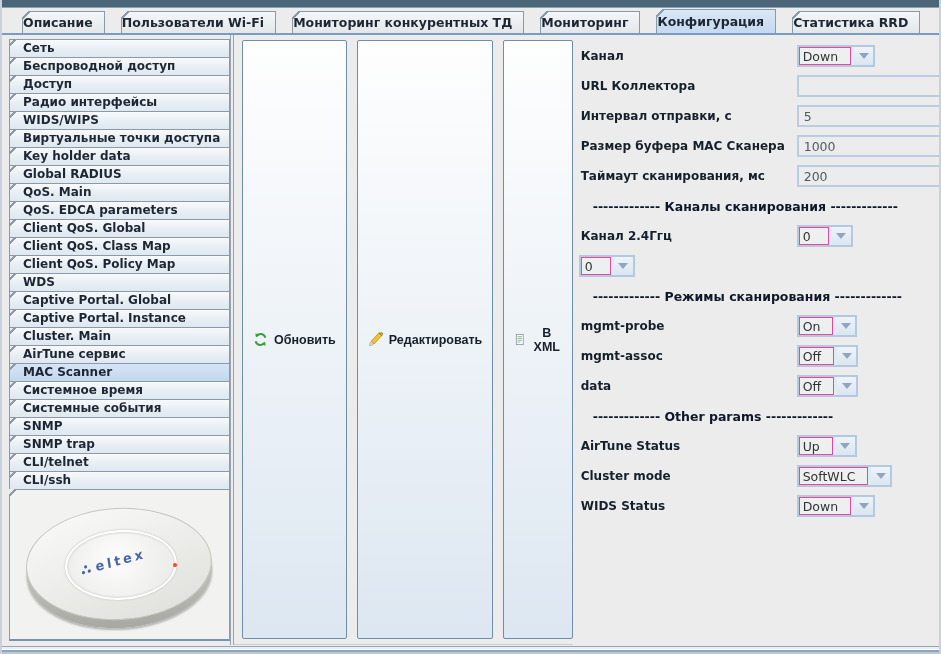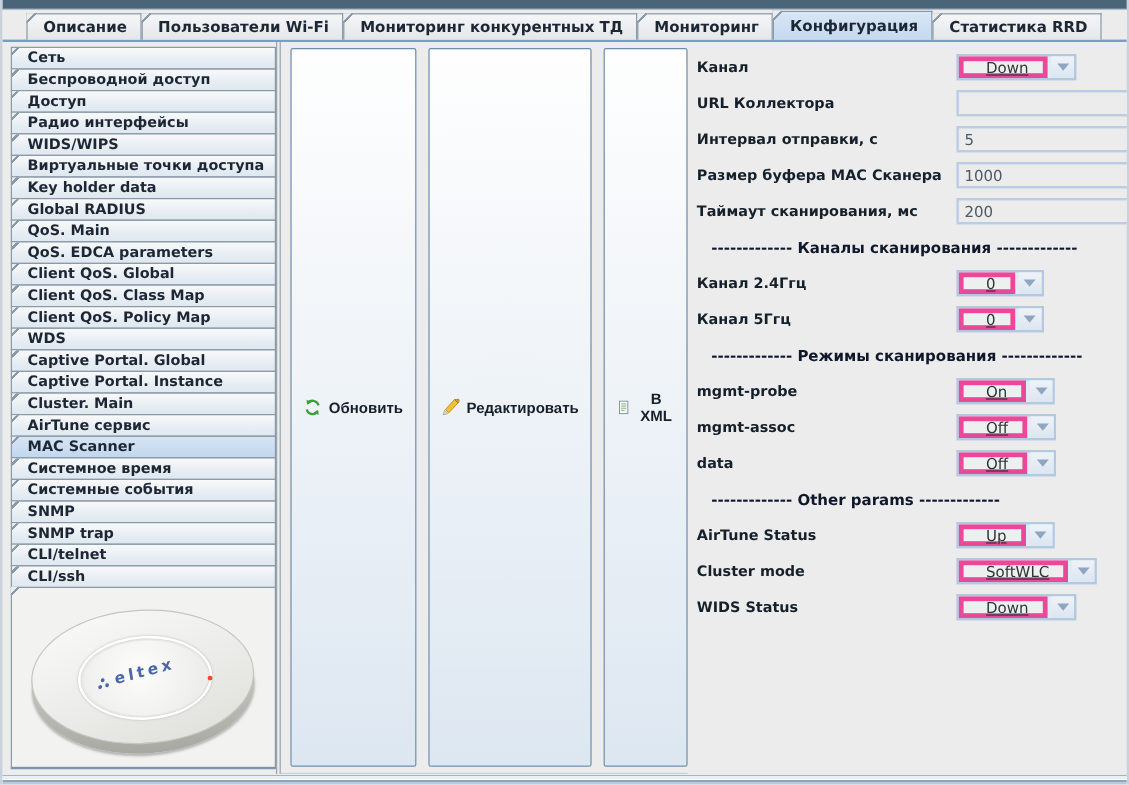--- a/index.html
+++ b/index.html
@@ -8,21 +8,21 @@
 
   .window { position:relative; width:941px; height:654px; background:#ececec;
             border-left:2px solid #c9d2da; border-right:2px solid #c9d2da; overflow:hidden; }
   .top-strip { height:8px; background:#4a6478; border-bottom:1px solid #8aa0b4; }
   .bottom-strip { position:absolute; left:0; right:0; bottom:0; height:8px;
     background:linear-gradient(#9aa4ae 0 1px, #e8eff6 1px 3px, #ffffff 3px 4px, #8ea6bc 4px 6px, #b9c9da 6px 8px); }
 
   
   .tabs-row { display:flex; align-items:flex-end; height:27px; padding-left:20px;
               border-bottom:2px solid #7a9cc4; background:#ececec; }
-  .tab { position:relative; height:22px; margin-right:0; padding:3px 11px 2px 13px;
+  .tab { position:relative; height:22px; margin-right:16px; padding:3px 11px 2px 0;
          border:1px solid #8a9aa8; border-bottom:none; background:linear-gradient(#f4f6f8,#e4e7ea);
          font-size:12.5px; font-weight:bold; color:#1d2733; white-space:nowrap; cursor:pointer; }
   .tab::before { content:""; position:absolute; top:-1px; left:-1px; width:8px; height:8px;
          background:linear-gradient(135deg,#ececec 42%,#8a9aa8 42% 58%,rgba(0,0,0,0) 58%); }
   .tab.active { background:linear-gradient(#d9e7f6,#c5d9f0); height:24px; padding-top:4px; }
 
   
   .body-row { display:flex; height:610px; }
   .sidebar { width:229px; padding:5px 0 0 7px; border-right:1px solid #98a4b0; }
   .side-item { position:relative; width:221px; margin-top:-1px; padding:1px 2px 2px 13px;
@@ -63,22 +63,22 @@
   .form-row .lbl { width:218px; padding-left:2px; font-size:12px; font-weight:bold; color:#16202a; white-space:nowrap; }
   .section-row { display:flex; align-items:center; height:22px; margin-bottom:8px;
          padding-left:14px; font-size:12.5px; font-weight:bold; color:#0f172a; white-space:nowrap; }
 
   .text-input { height:22px; width:182px; border:2px solid #b9cde4; background:#ececec;
          color:#4e5a64; font-family:inherit; font-size:12.5px; padding:0 5px; }
   .text-input.full { flex:1; margin-right:3px; }
 
   .combo { display:inline-flex; align-items:stretch; height:22px; border:2px solid #b3c9e2;
          background:#e2eaf3; cursor:default; }
-  .combo .val { display:flex; align-items:center; min-width:30px; padding:0 12px 0 19px;
-         border:4px solid #ec4899; background:#eef0ef; color:#333; font-size:12.5px;text-decoration:underline; }
+  .combo .val { display:flex; align-items:center; min-width:30px; padding:0 12px 0 3px;
+         border:1px solid #ec4899; background:#eef0ef; color:#333; font-size:12.5px; }
   .combo .btn { width:19px; margin-left:3px; display:flex; align-items:center; justify-content:center;
          background:linear-gradient(#eef3f8,#dbe6f1); cursor:pointer; }
   .combo .btn::after { content:""; width:0; height:0;
          border-left:5px solid transparent; border-right:5px solid transparent; border-top:6px solid #90a6c0; }
 </style>
 </head>
 <body>
 
 <div class="window">
   <div class="top-strip"></div>
@@ -199,21 +199,20 @@
             <span>------------- Каналы сканирования -------------</span>
           </div>
           <div class="form-row">
             <span class="lbl">Канал 2.4Ггц</span>
             <span class="combo">
               <span class="val">0</span>
               <span class="btn"></span>
             </span>
           </div>
           <div class="form-row">
-            <span class="lbl">Канал 5Ггц</span>
             <span class="combo">
               <span class="val">0</span>
               <span class="btn"></span>
             </span>
           </div>
           <div class="section-row">
             <span>------------- Режимы сканирования -------------</span>
           </div>
           <div class="form-row">
             <span class="lbl">mgmt-probe</span>

